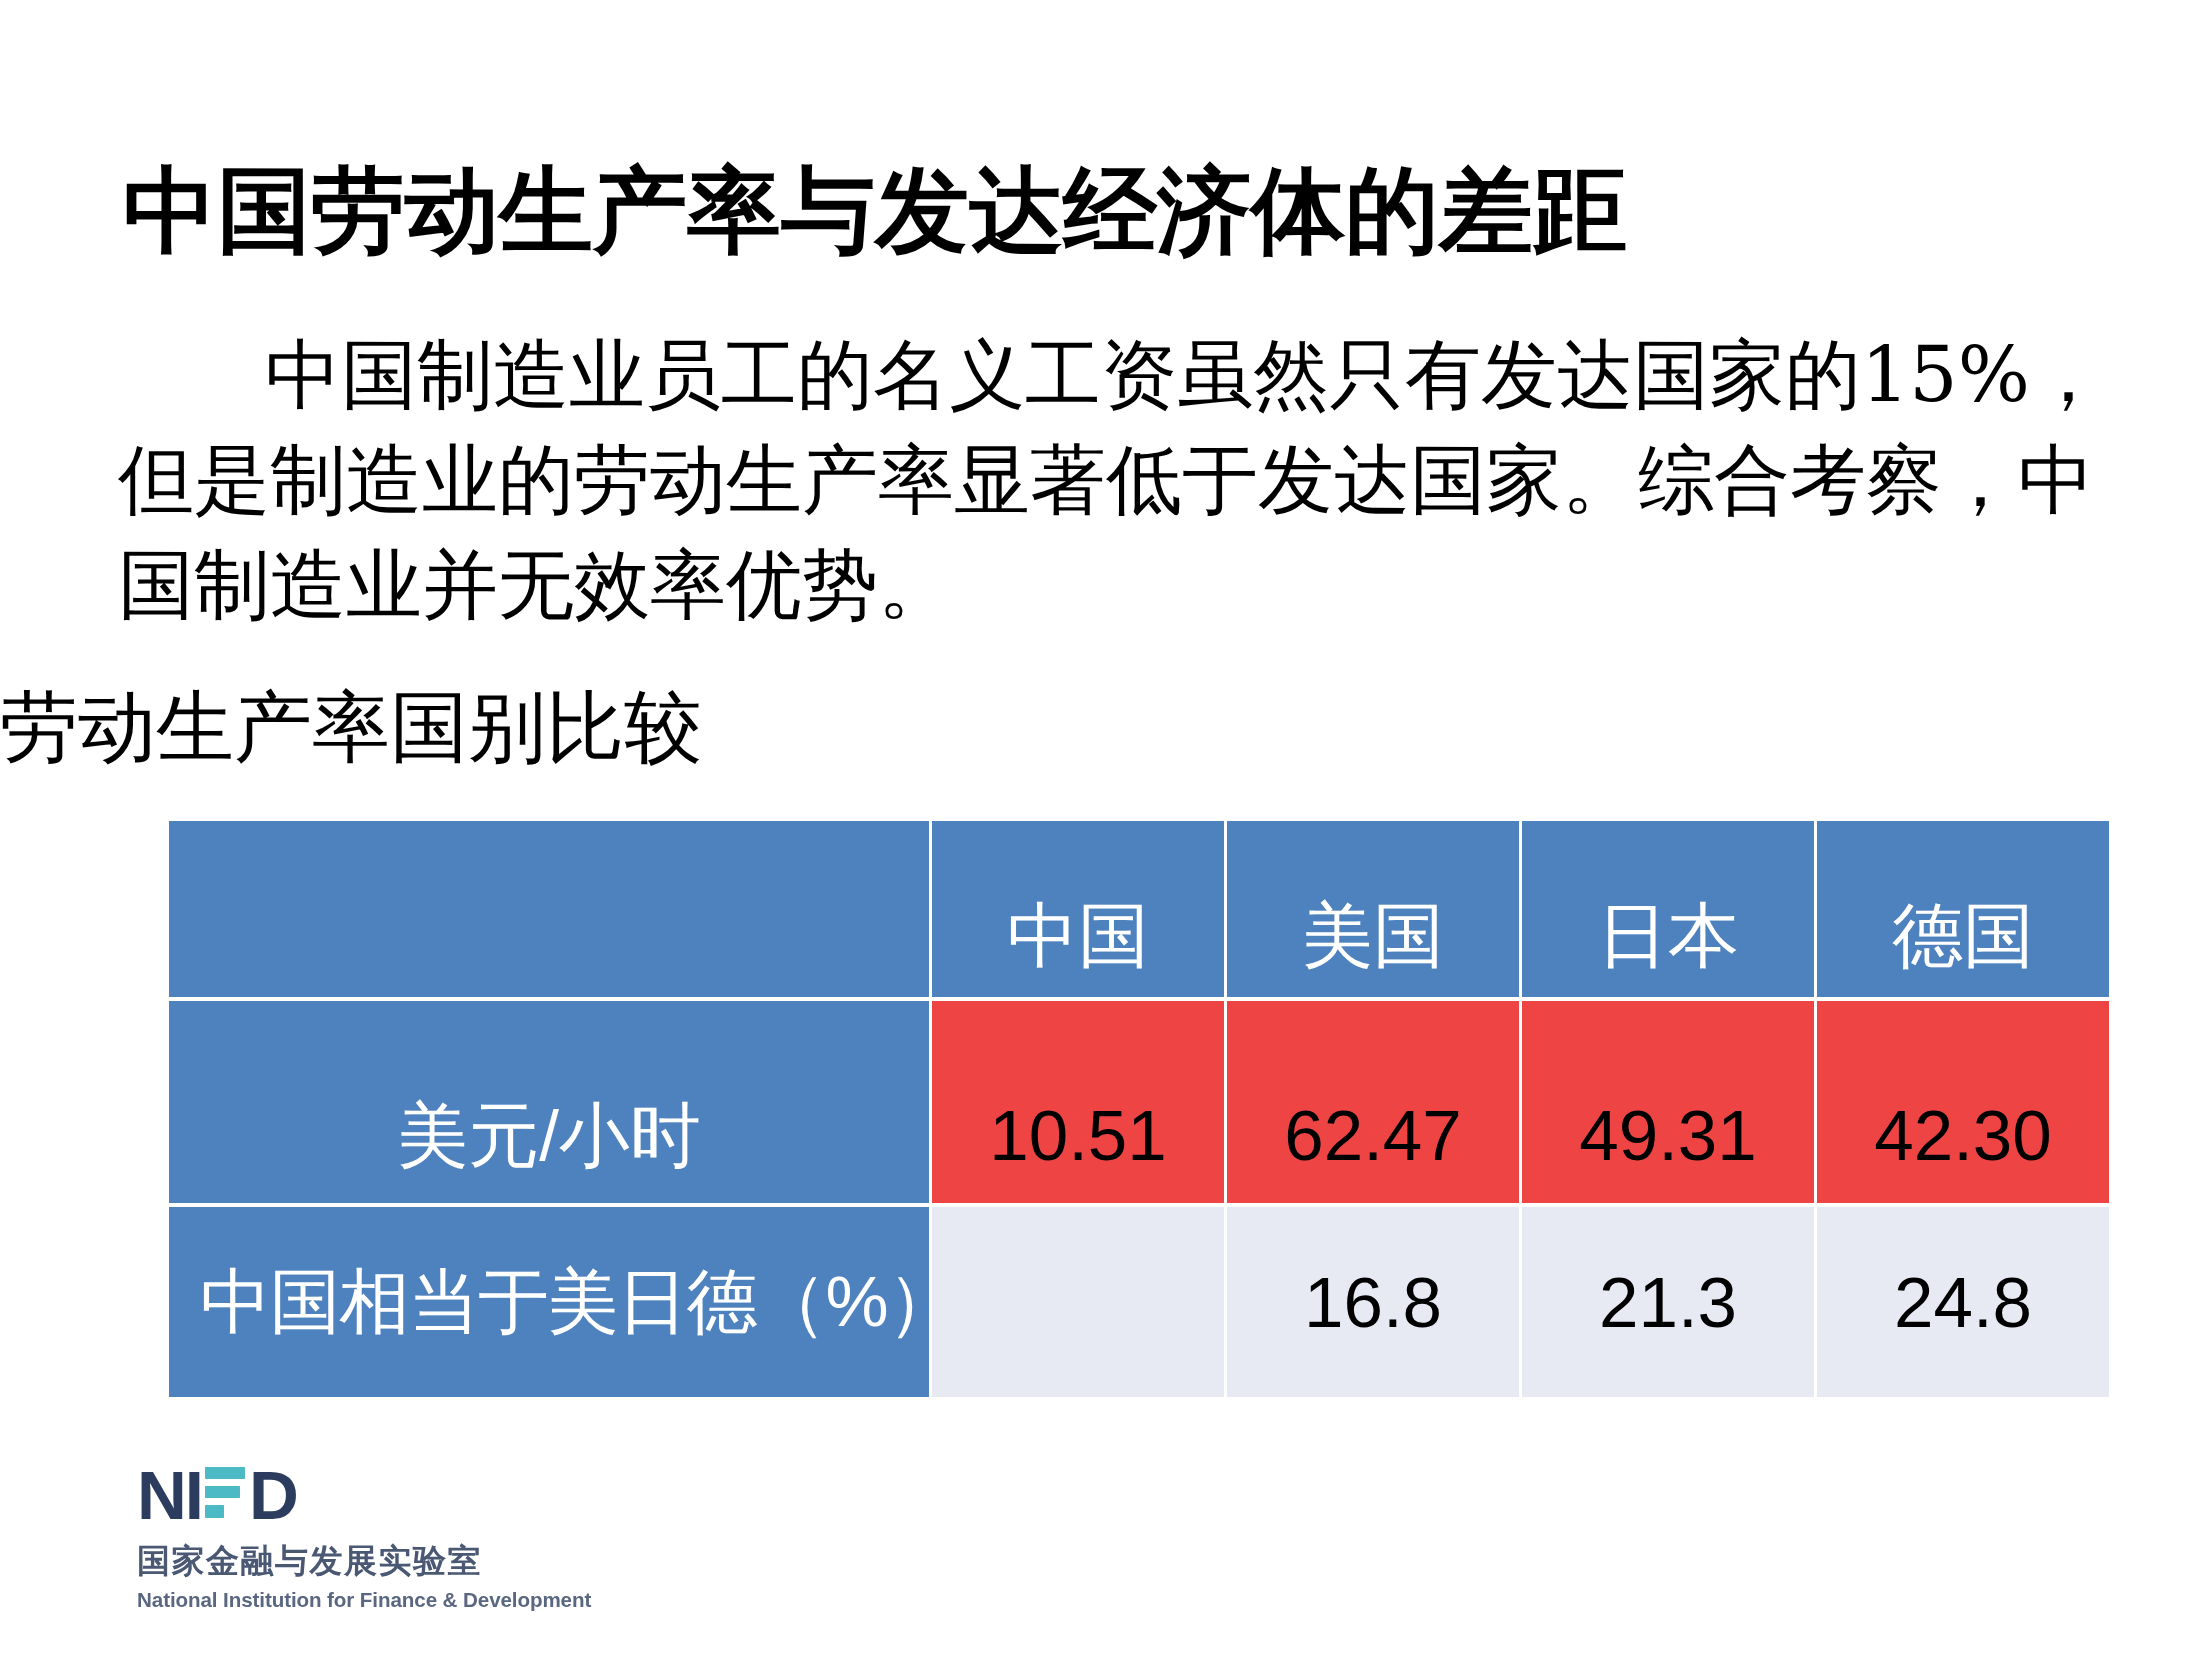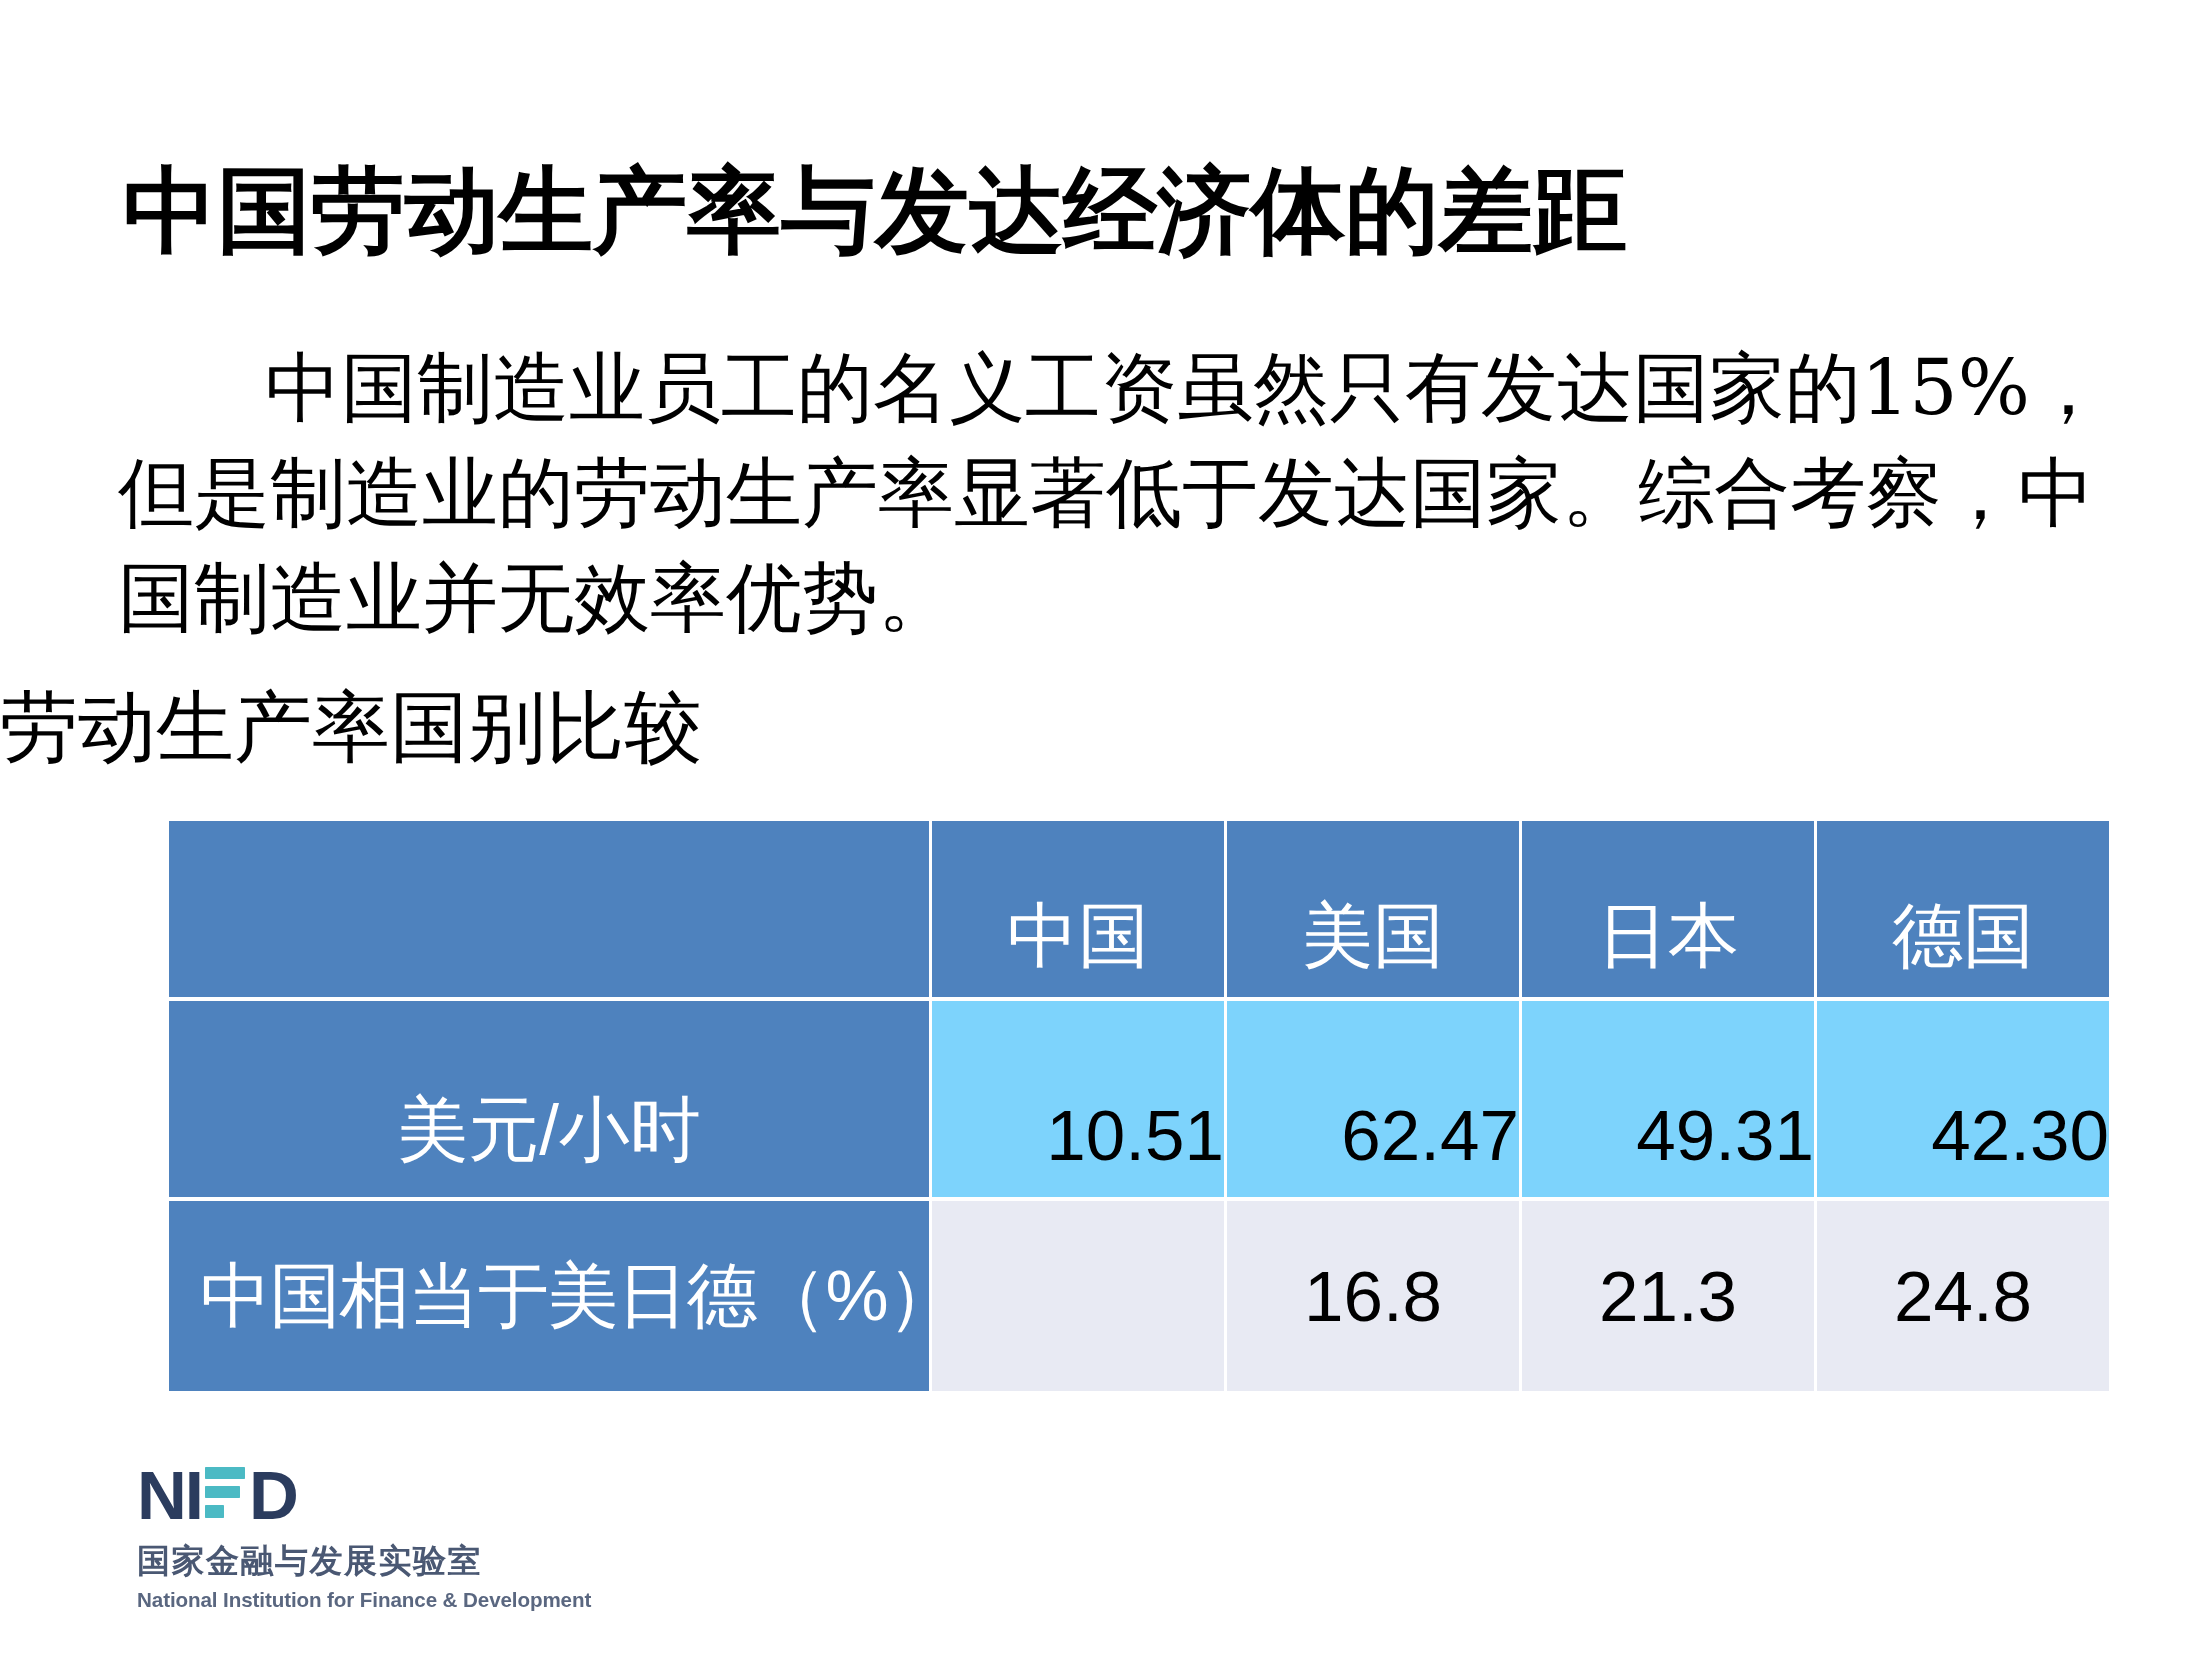--- a/index.html
+++ b/index.html
@@ -23,21 +23,21 @@
     font-size: 94px;
     line-height: 1.08;
     color: #000000;
     letter-spacing: 0px;
     white-space: nowrap;
   }
 
   
   .body-text {
     position: absolute;
-    left: 118px; top: 336px;
+    left: 118px; top: 323px;
     width: 2014px;
     font-family: "DejaVu Serif", "Liberation Serif", serif;
     font-size: 76px;
     line-height: 1.38;
     color: #000000;
     text-indent: 147px;
     text-align: left;
   }
 
   
@@ -95,27 +95,27 @@
     font-size: 71px;
     text-align: center;
     vertical-align: bottom;
     padding-bottom: 19px;
     font-family: "Liberation Sans", sans-serif;
     overflow: hidden;
     white-space: nowrap;
     position: relative;
   }
   tr.row-1 td.num-cell {
-    background: #7dd3fc;
+    background: #ef4444;
     color: #000000;
     height: 175px;
     font-size: 71px;
-    text-align: right;
-    vertical-align: bottom;
-    padding-bottom: 21px;
+    text-align: center;
+    vertical-align: bottom;
+    padding-bottom: 27px;
     font-family: "Liberation Sans", sans-serif;
   }
 
   
   tr.row-2 th.row-label {
     background: #4E82BE;
     color: #ffffff;
     height: 190px;
     font-size: 71px;
     text-align: center;

